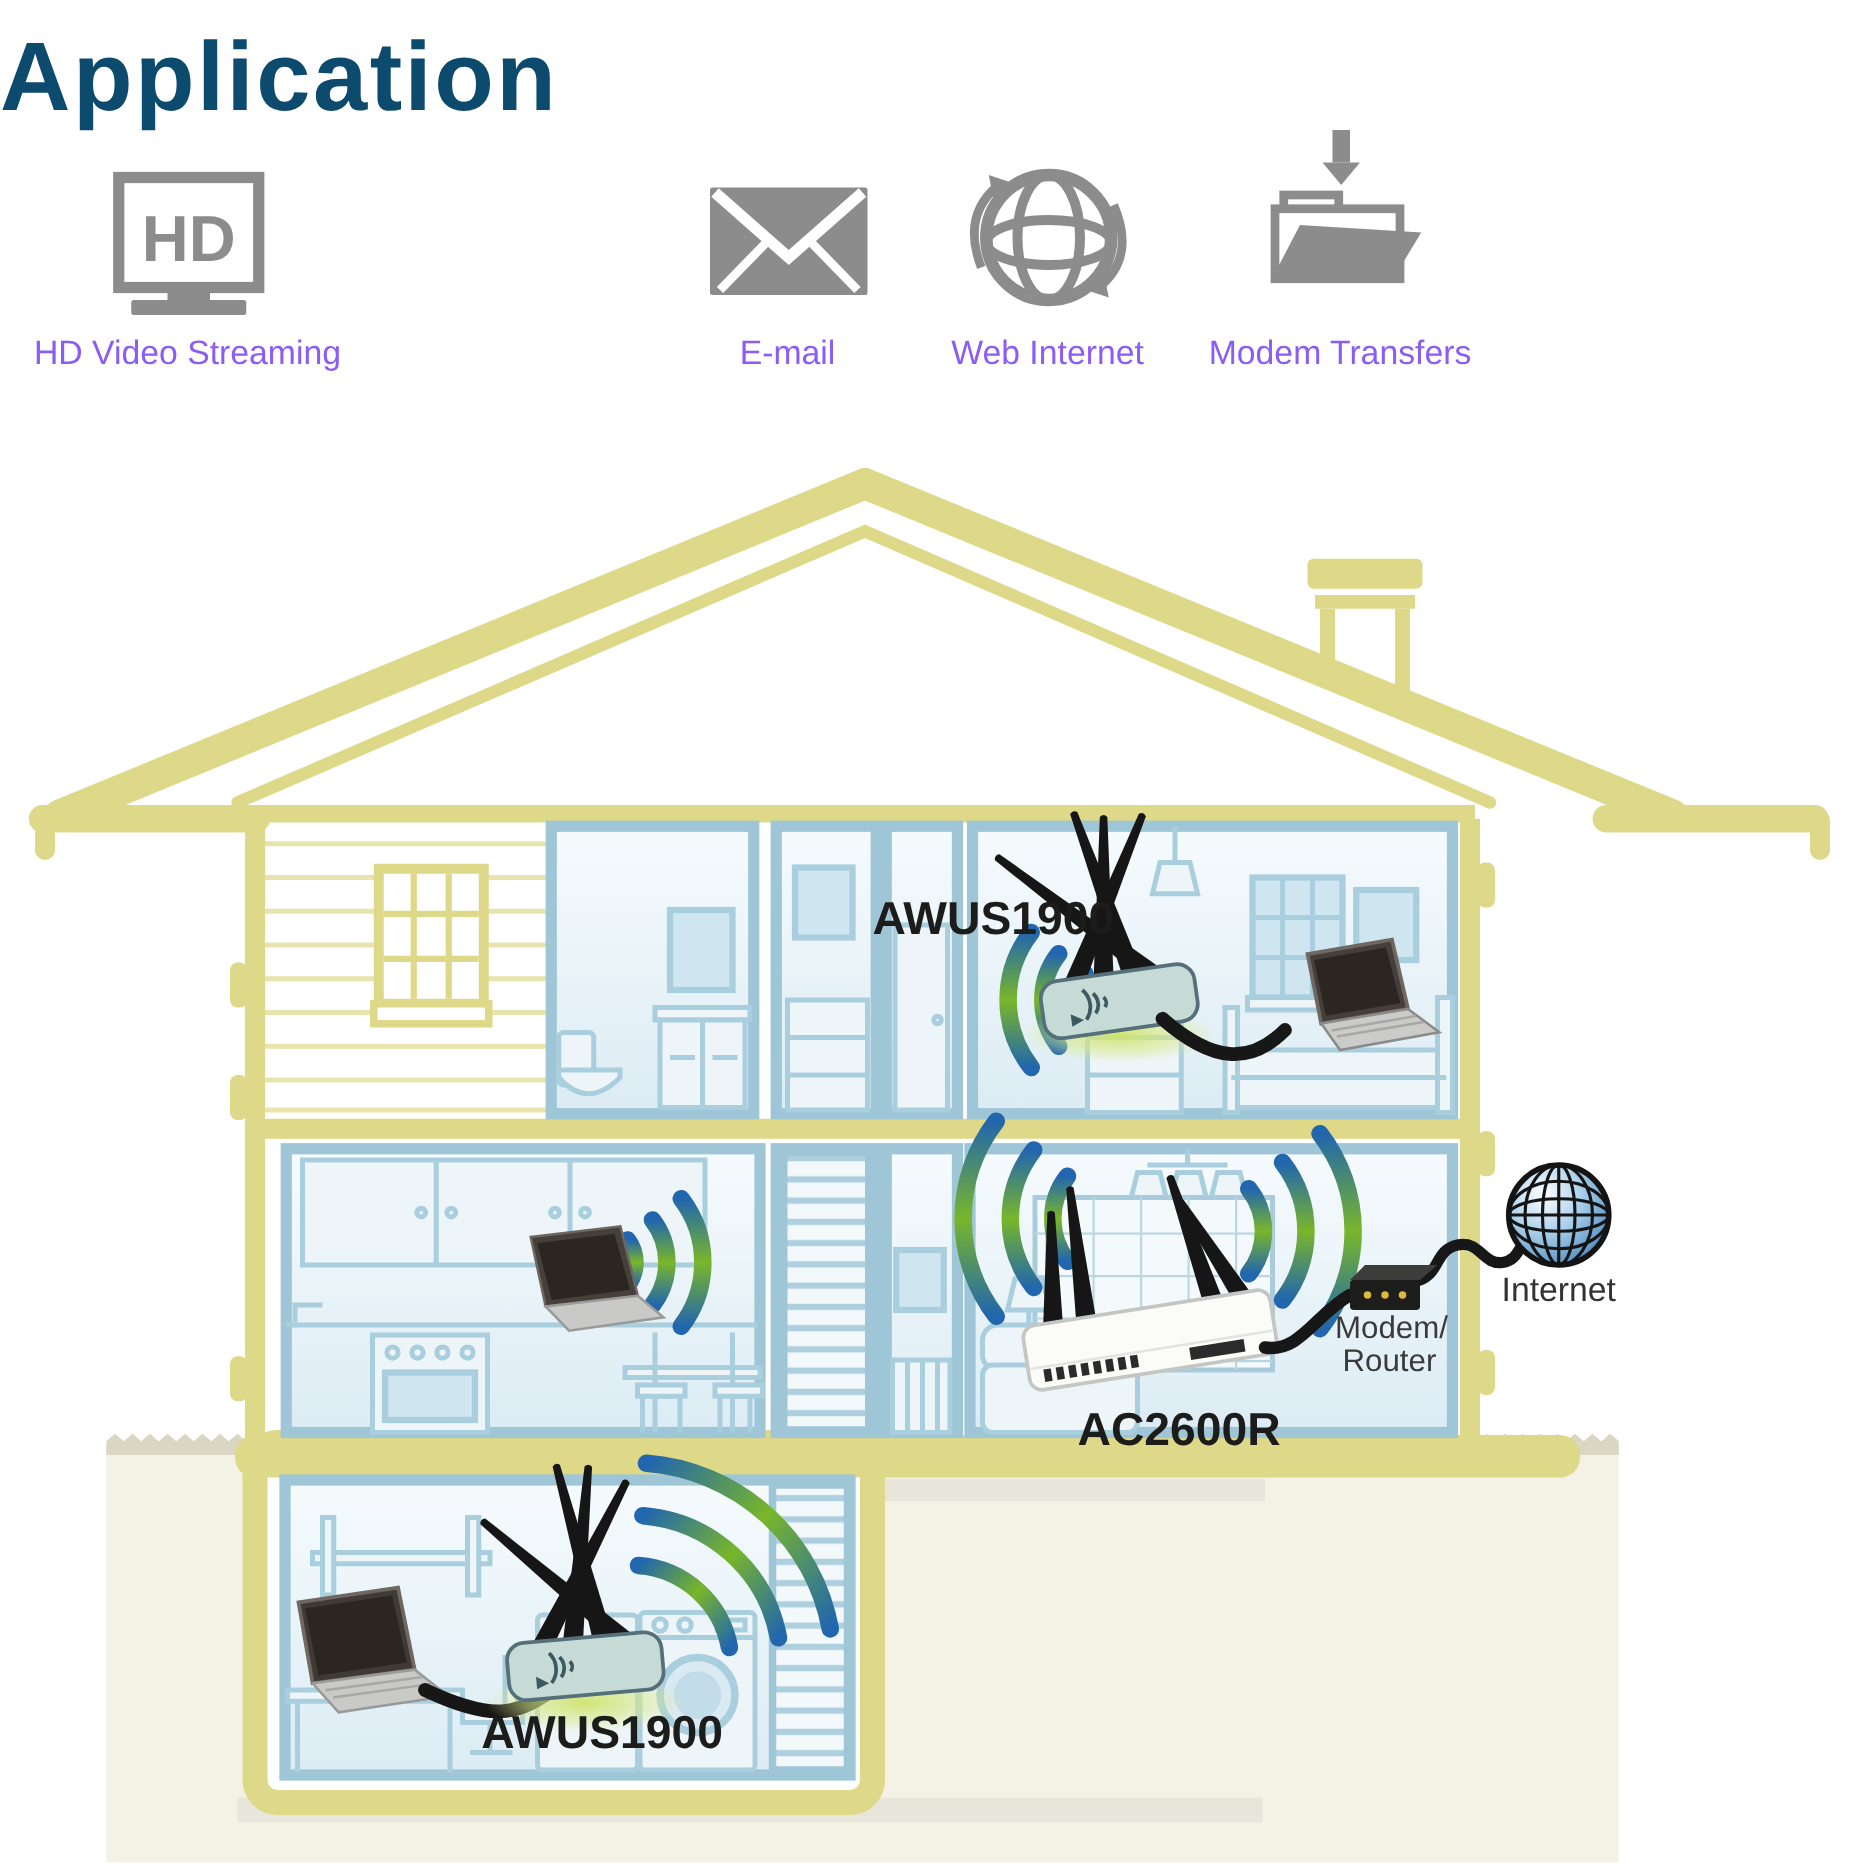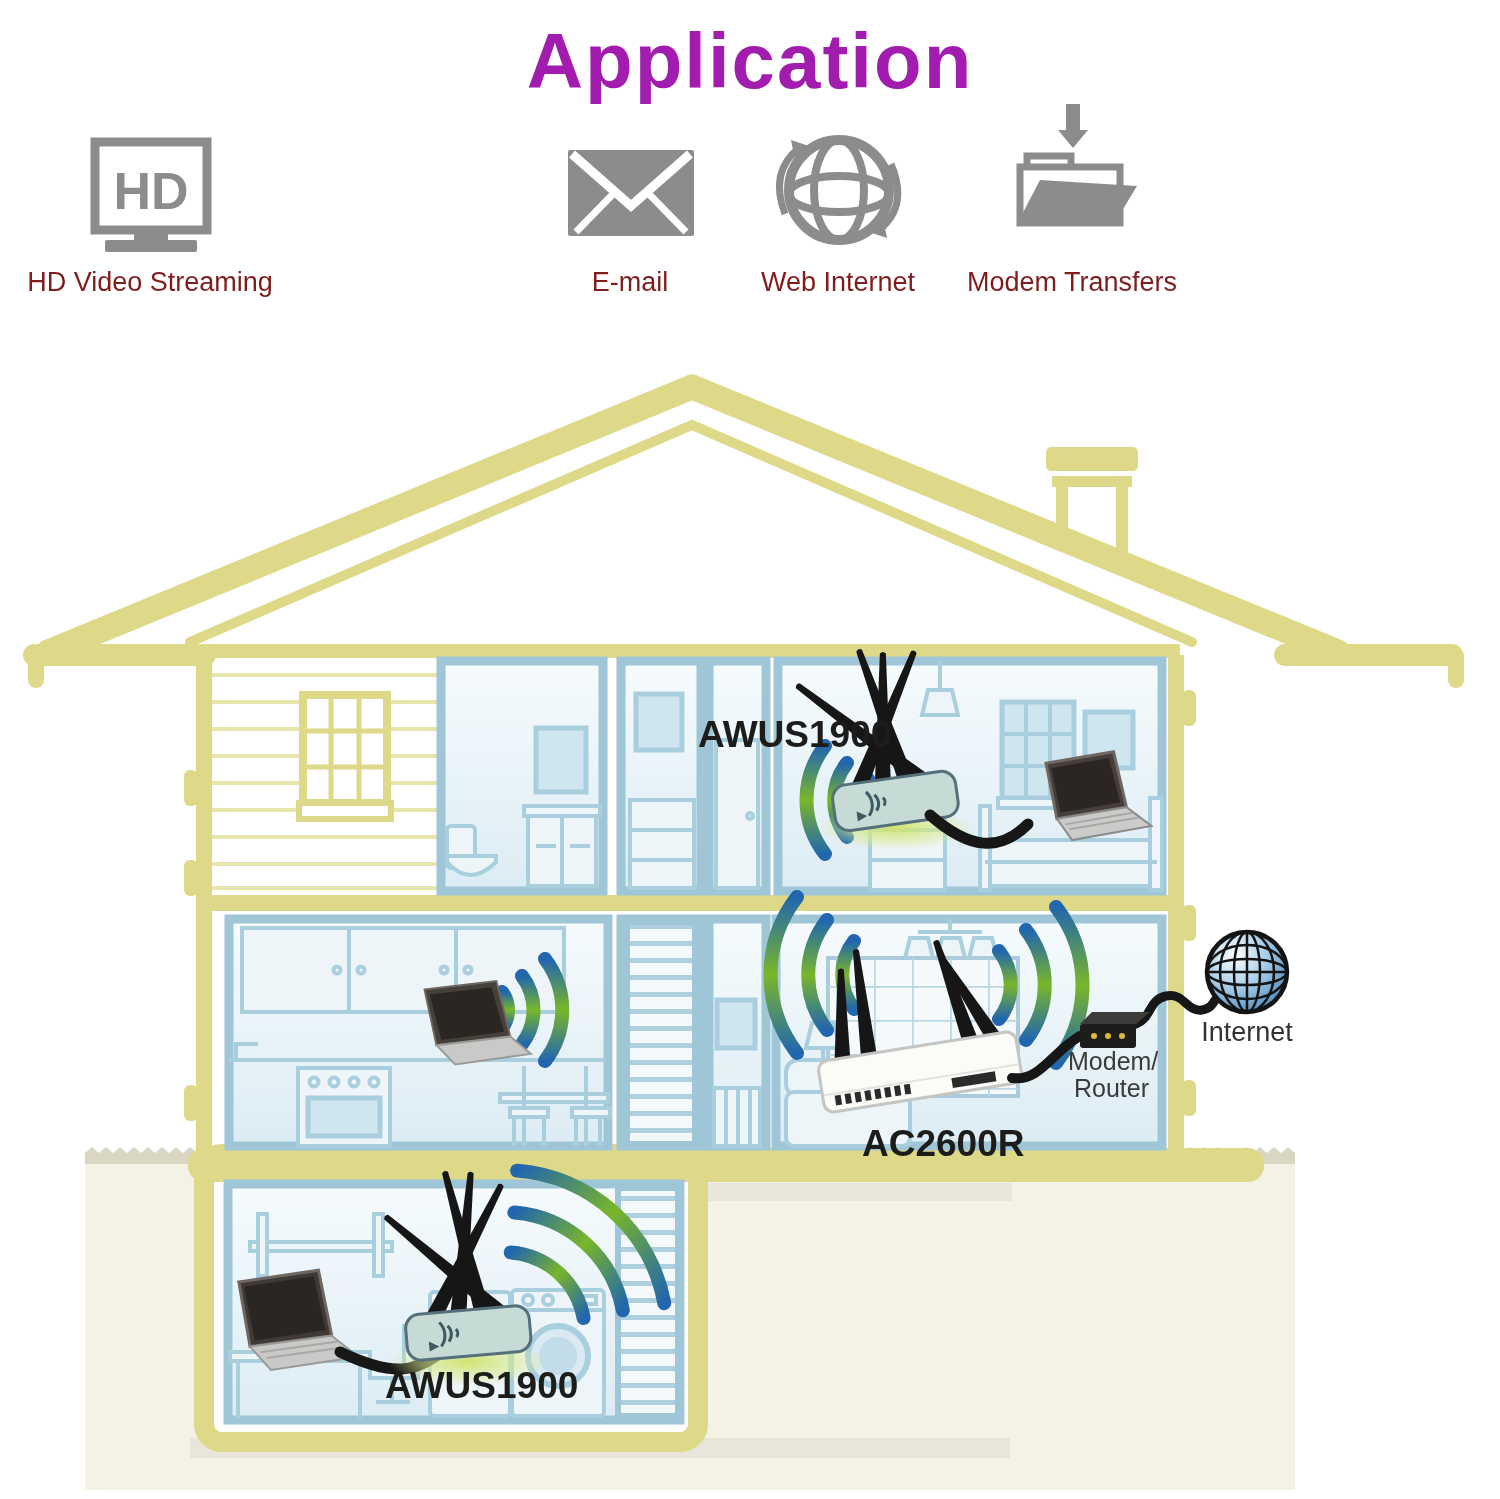--- a/index.html
+++ b/index.html
@@ -1,23 +1,23 @@
 <!DOCTYPE html>
 <html><head>
 <meta charset="utf-8">
 <style>
   html,body{margin:0;padding:0;background:#ffffff;}
   .canvas{position:relative;width:1500px;height:1499px;background:#ffffff;overflow:hidden;
           font-family:"Liberation Sans",sans-serif;}
-  .title{position:absolute;top:16px;left:0;width:100%;text-align:center;
-         font-size:78px;font-weight:bold;color:#a21caf;letter-spacing:2px;}
+  .title{position:absolute;top:16px;left:0;width:100%;text-align:left;
+         font-size:78px;font-weight:bold;color:#0c4a6e;letter-spacing:2px;}
   .apps{position:absolute;top:102px;left:0;width:1500px;height:210px;}
   .app{position:absolute;top:0;display:flex;flex-direction:column;align-items:center;}
   .app svg{display:block;}
-  .cap{margin-top:10px;font-size:27px;color:#7f1d1d;white-space:nowrap;}
+  .cap{margin-top:10px;font-size:27px;color:#8b5cf6;white-space:nowrap;}
   .g{fill:#8c8c8c;}
   .gs{stroke:#8c8c8c;fill:none;}
   .hdT{font-size:52px;font-weight:bold;fill:#8c8c8c;font-family:"Liberation Sans",sans-serif;}
   .housesvg{position:absolute;left:0;top:0;}
   .dl{font-family:"Liberation Sans",sans-serif;font-weight:bold;font-size:37px;fill:#1c1c1a;}
   .sl{font-family:"Liberation Sans",sans-serif;font-size:25px;fill:#3a3a3a;}
   .furn{stroke:#a9cede;fill:none;stroke-width:4;}
   .furnf{stroke:#a9cede;fill:#eef5f9;stroke-width:4;}
   .pane{stroke:#a9cede;fill:#cfe5ef;stroke-width:5;}
   .ant{fill:#161616;}

